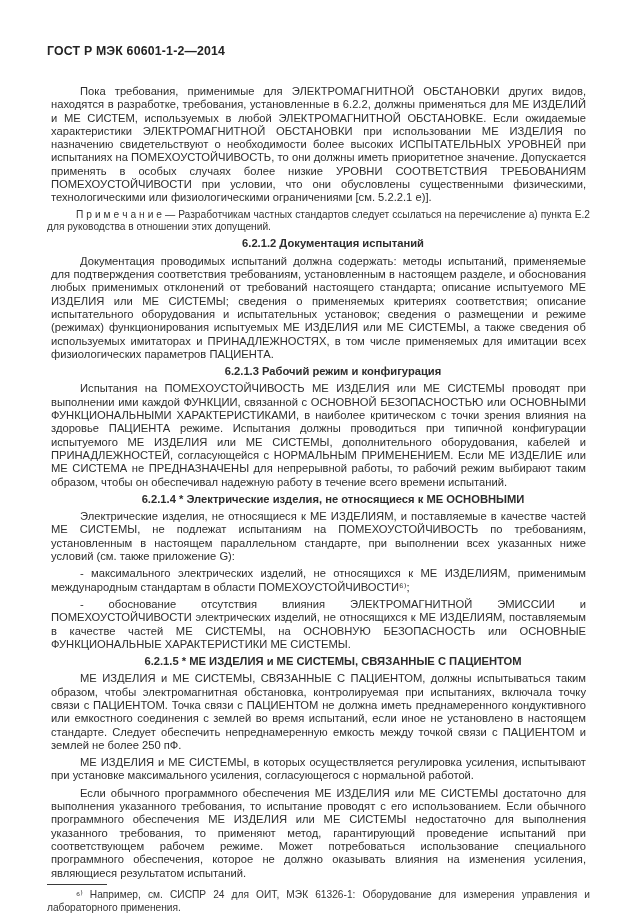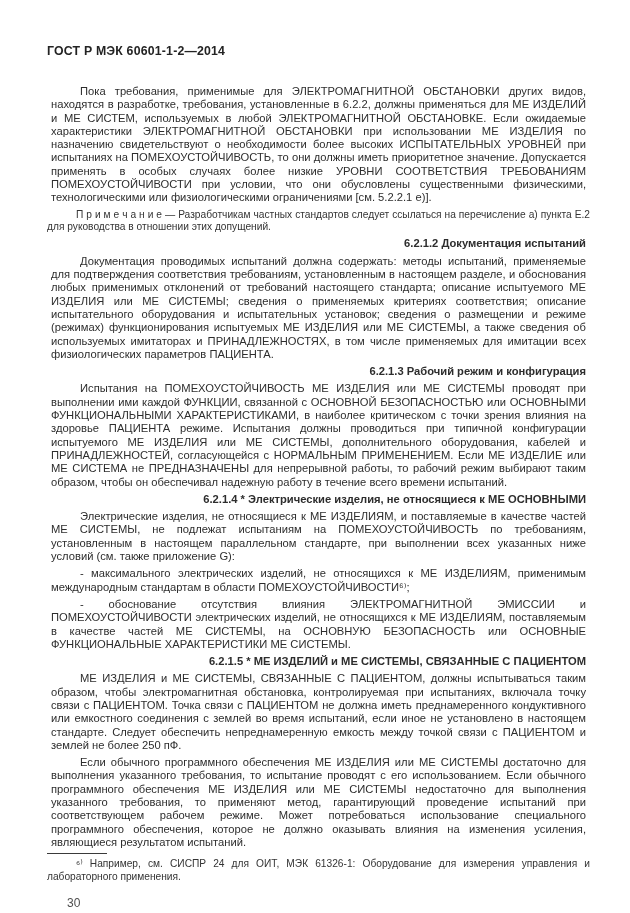--- a/index.html
+++ b/index.html
@@ -36,21 +36,21 @@
     font-size: 11.2px;
     line-height: 13.3px;
     text-align: justify;
     color: #2d2d2d;
   }
   .doc-body p { margin: 4px; }
   .para { text-indent: 29px; }
   .heading {
     font-weight: bold;
     text-indent: 29px;
-    text-align: right;
+    text-align: center;
   }
   .note {
     font-size: 10.2px;
     line-height: 12.4px;
     text-indent: 29px;
     margin: 3px 0 3px 0 !important;
     color: #343434;
   }
   .footnote-area {
     margin-top: 0;
@@ -88,22 +88,23 @@
       <p class="para">Пока требования, применимые для ЭЛЕКТРОМАГНИТНОЙ ОБСТАНОВКИ других видов, находятся в разработке, требования, установленные в 6.2.2, должны применяться для МЕ ИЗДЕЛИЙ и МЕ СИСТЕМ, используемых в любой ЭЛЕКТРОМАГНИТНОЙ ОБСТАНОВКЕ. Если ожидаемые характеристики ЭЛЕКТРОМАГНИТНОЙ ОБСТАНОВКИ при использовании МЕ ИЗДЕЛИЯ по назначению свидетельствуют о необходимости более высоких ИСПЫТАТЕЛЬНЫХ УРОВНЕЙ при испытаниях на ПОМЕХОУСТОЙЧИВОСТЬ, то они должны иметь приоритетное значение. Допускается применять в особых случаях более низкие УРОВНИ СООТВЕТСТВИЯ ТРЕБОВАНИЯМ ПОМЕХОУСТОЙЧИВОСТИ при условии, что они обусловлены существенными физическими, технологическими или физиологическими ограничениями [см. 5.2.2.1 е)].</p>
       <p class="note">П р и м е ч а н и е — Разработчикам частных стандартов следует ссылаться на перечисление а) пункта Е.2 для руководства в отношении этих допущений.</p>
       <p class="heading">6.2.1.2 Документация испытаний</p>
       <p class="para">Документация проводимых испытаний должна содержать: методы испытаний, применяемые для подтверждения соответствия требованиям, установленным в настоящем разделе, и обоснования любых применимых отклонений от требований настоящего стандарта; описание испытуемого МЕ ИЗДЕЛИЯ или МЕ СИСТЕМЫ; сведения о применяемых критериях соответствия; описание испытательного оборудования и испытательных установок; сведения о размещении и режиме (режимах) функционирования испытуемых МЕ ИЗДЕЛИЯ или МЕ СИСТЕМЫ, а также сведения об используемых имитаторах и ПРИНАДЛЕЖНОСТЯХ, в том числе применяемых для имитации всех физиологических параметров ПАЦИЕНТА.</p>
       <p class="heading">6.2.1.3 Рабочий режим и конфигурация</p>
       <p class="para">Испытания на ПОМЕХОУСТОЙЧИВОСТЬ МЕ ИЗДЕЛИЯ или МЕ СИСТЕМЫ проводят при выполнении ими каждой ФУНКЦИИ, связанной с ОСНОВНОЙ БЕЗОПАСНОСТЬЮ или ОСНОВНЫМИ ФУНКЦИОНАЛЬНЫМИ ХАРАКТЕРИСТИКАМИ, в наиболее критическом с точки зрения влияния на здоровье ПАЦИЕНТА режиме. Испытания должны проводиться при типичной конфигурации испытуемого МЕ ИЗДЕЛИЯ или МЕ СИСТЕМЫ, дополнительного оборудования, кабелей и ПРИНАДЛЕЖНОСТЕЙ, согласующейся с НОРМАЛЬНЫМ ПРИМЕНЕНИЕМ. Если МЕ ИЗДЕЛИЕ или МЕ СИСТЕМА не ПРЕДНАЗНАЧЕНЫ для непрерывной работы, то рабочий режим выбирают таким образом, чтобы он обеспечивал надежную работу в течение всего времени испытаний.</p>
       <p class="heading">6.2.1.4 * Электрические изделия, не относящиеся к МЕ ОСНОВНЫМИ</p>
       <p class="para">Электрические изделия, не относящиеся к МЕ ИЗДЕЛИЯМ, и поставляемые в качестве частей МЕ СИСТЕМЫ, не подлежат испытаниям на ПОМЕХОУСТОЙЧИВОСТЬ по требованиям, установленным в настоящем параллельном стандарте, при выполнении всех указанных ниже условий (см. также приложение G):</p>
       <p class="para list-item">- максимального электрических изделий, не относящихся к МЕ ИЗДЕЛИЯМ, применимым международным стандартам в области ПОМЕХОУСТОЙЧИВОСТИ⁶⁾;</p>
       <p class="para list-item">- обоснование отсутствия влияния ЭЛЕКТРОМАГНИТНОЙ ЭМИССИИ и ПОМЕХОУСТОЙЧИВОСТИ электрических изделий, не относящихся к МЕ ИЗДЕЛИЯМ, поставляемым в качестве частей МЕ СИСТЕМЫ, на ОСНОВНУЮ БЕЗОПАСНОСТЬ или ОСНОВНЫЕ ФУНКЦИОНАЛЬНЫЕ ХАРАКТЕРИСТИКИ МЕ СИСТЕМЫ.</p>
-      <p class="heading">6.2.1.5 * МЕ ИЗДЕЛИЙ и МЕ СИСТЕМЫ, СВЯЗАННЫЕ С ПАЦИЕНТОМ</p>
+      <p class="heading">6.2.1.5 * МЕ ИЗДЕЛИЯ и МЕ СИСТЕМЫ, СВЯЗАННЫЕ С ПАЦИЕНТОМ</p>
       <p class="para">МЕ ИЗДЕЛИЯ и МЕ СИСТЕМЫ, СВЯЗАННЫЕ С ПАЦИЕНТОМ, должны испытываться таким образом, чтобы электромагнитная обстановка, контролируемая при испытаниях, включала точку связи с ПАЦИЕНТОМ. Точка связи с ПАЦИЕНТОМ не должна иметь преднамеренного кондуктивного или емкостного соединения с землей во время испытаний, если иное не установлено в настоящем стандарте. Следует обеспечить непреднамеренную емкость между точкой связи с ПАЦИЕНТОМ и землей не более 250 пФ.</p>
+      <p class="para">МЕ ИЗДЕЛИЯ и МЕ СИСТЕМЫ, в которых осуществляется регулировка усиления, испытывают при установке максимального усиления, согласующегося с нормальной работой.</p>
       <p class="para">Если обычного программного обеспечения МЕ ИЗДЕЛИЯ или МЕ СИСТЕМЫ достаточно для выполнения указанного требования, то испытание проводят с его использованием. Если обычного программного обеспечения МЕ ИЗДЕЛИЯ или МЕ СИСТЕМЫ недостаточно для выполнения указанного требования, то применяют метод, гарантирующий проведение испытаний при соответствующем рабочем режиме. Может потребоваться использование специального программного обеспечения, которое не должно оказывать влияния на изменения усиления, являющиеся результатом испытаний.</p>
     </div>
 
     <div class="footnote-area">
       <div class="footnote-rule"></div>
       <p class="footnote">⁶⁾ Например, см. СИСПР 24 для ОИТ, МЭК 61326-1: Оборудование для измерения управления и лабораторного применения.</p>
     </div>
 
     <div class="page-number">30</div>
 

